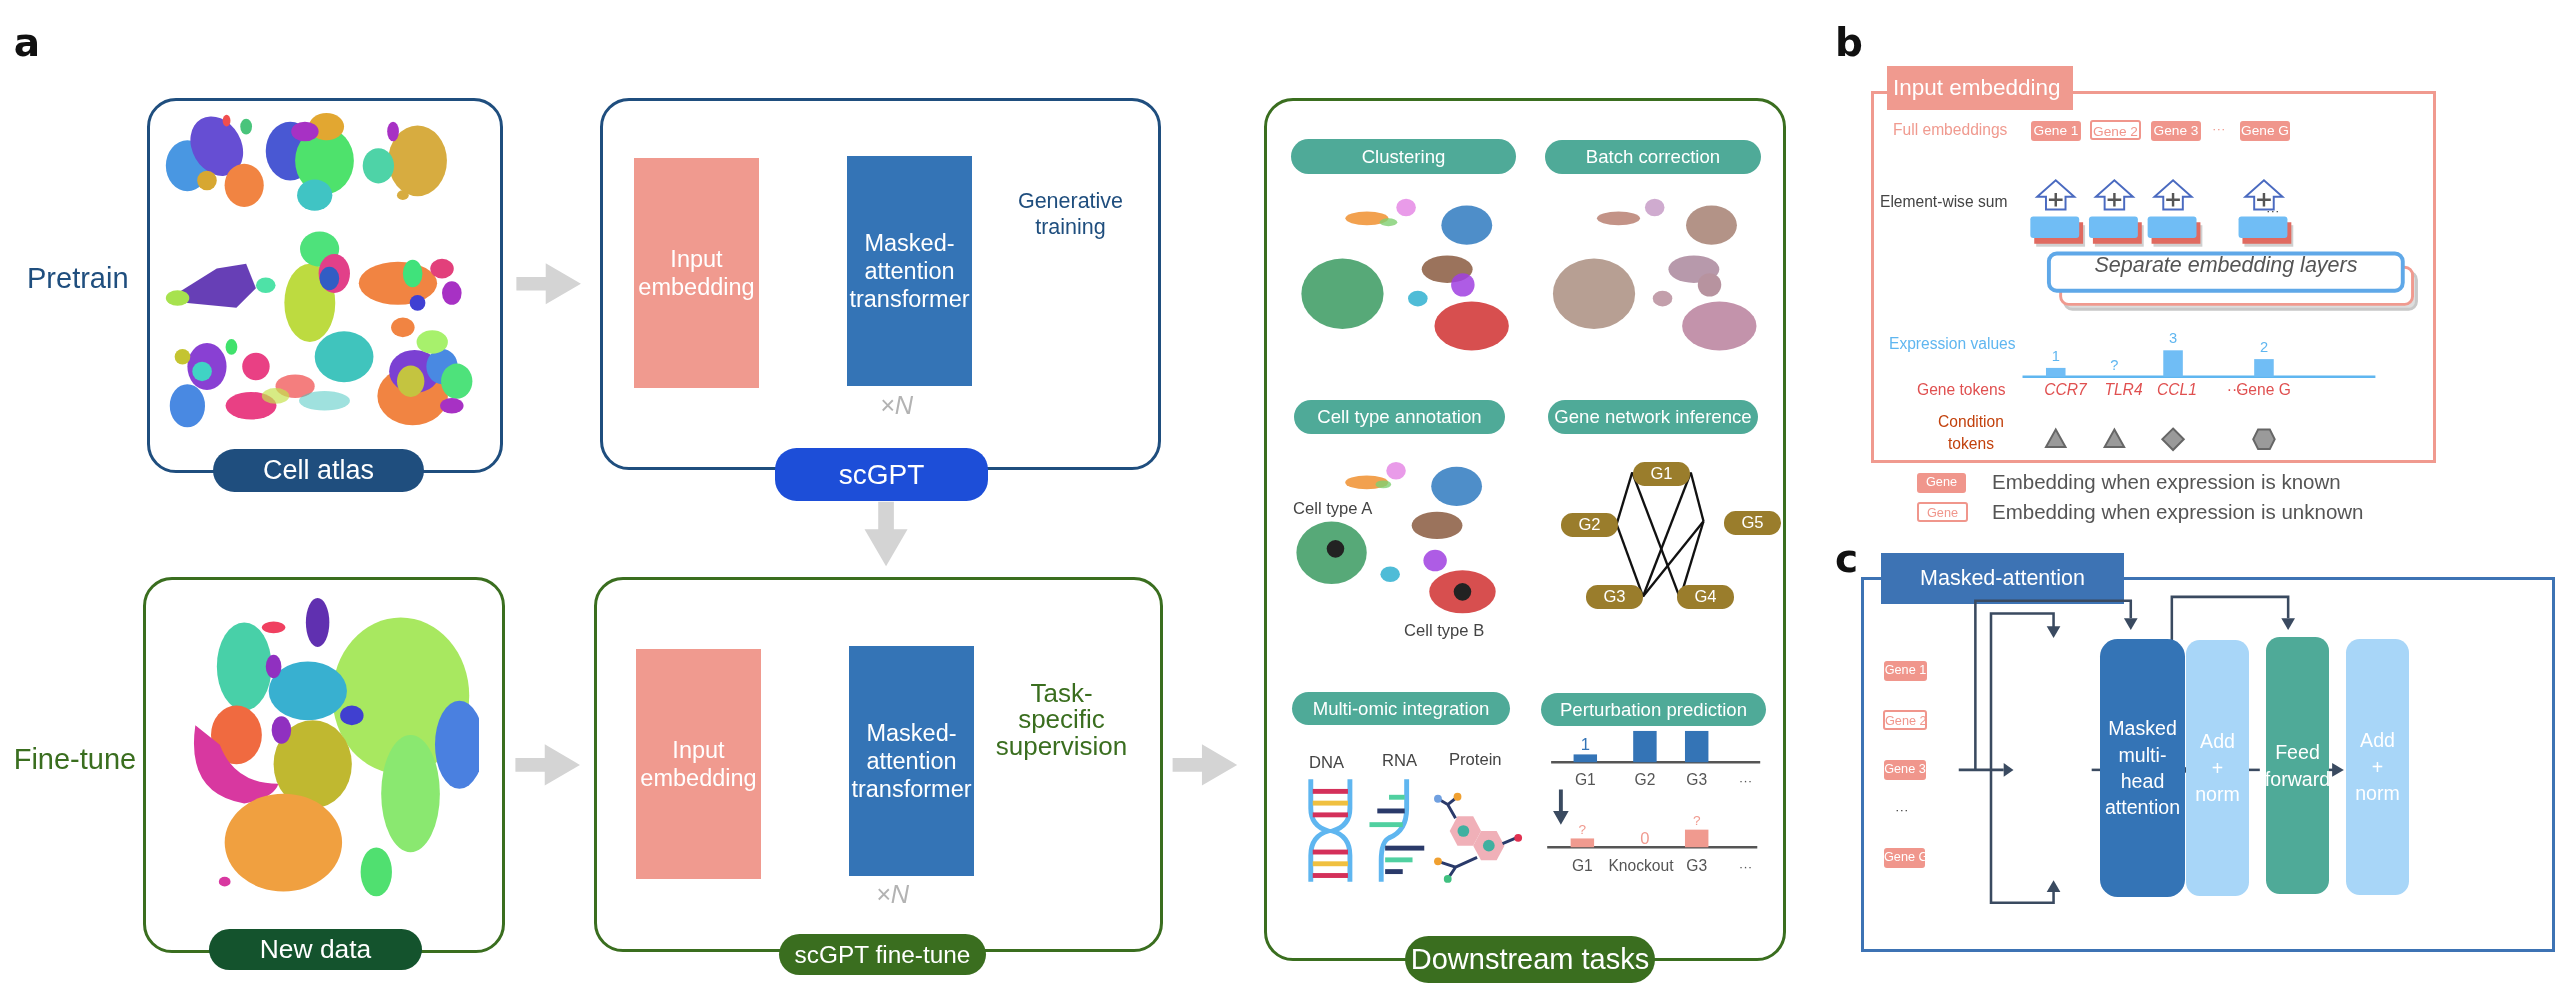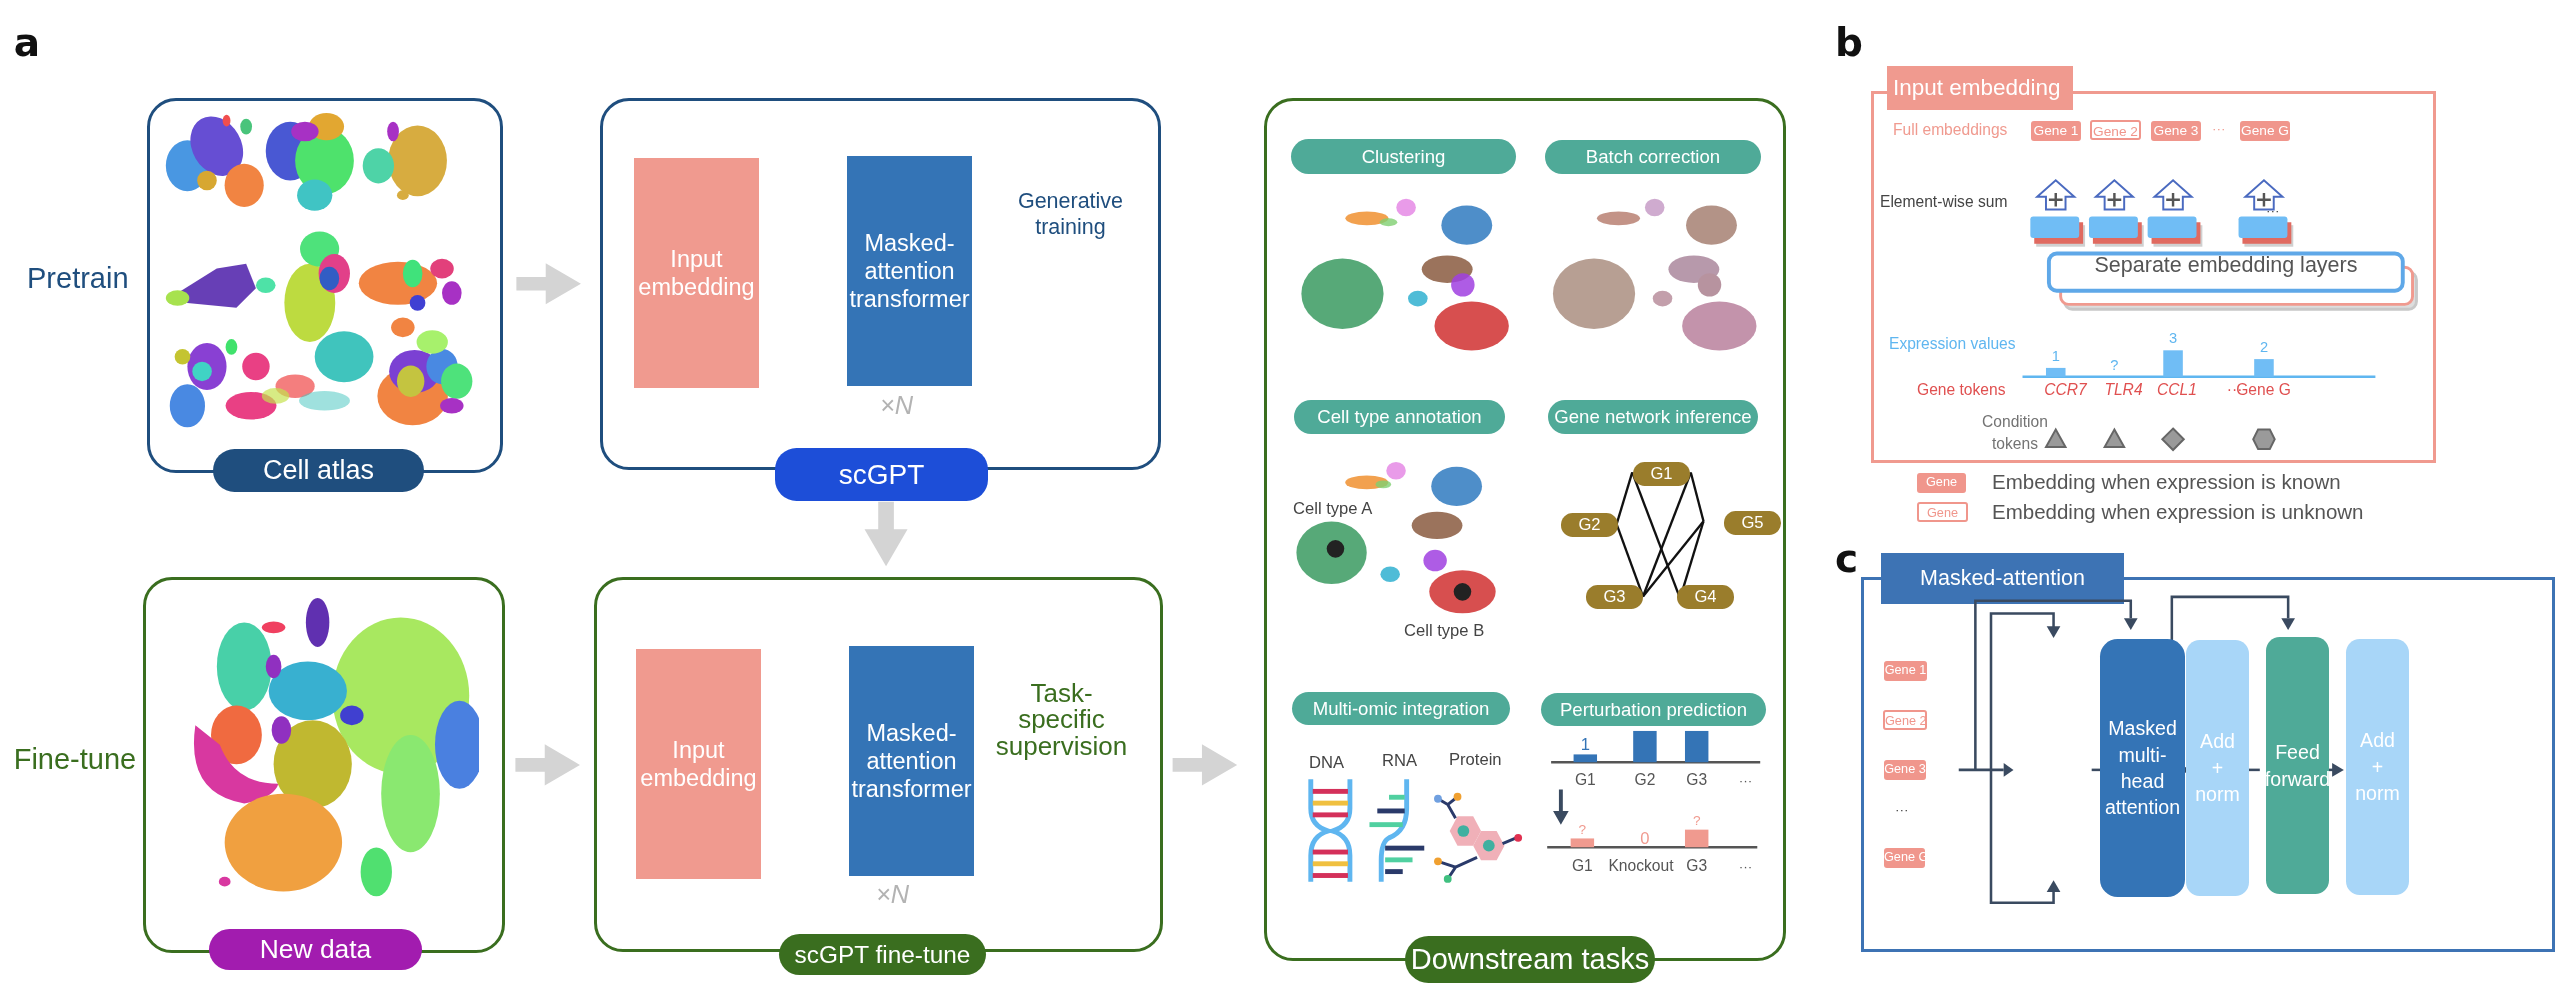--- a/index.html
+++ b/index.html
@@ -99,21 +99,21 @@
     <ellipse cx="300" cy="150" rx="25" ry="45" fill="#4a80e0"></ellipse>
     <ellipse cx="215" cy="280" rx="16" ry="25" fill="#50e070"></ellipse>
     <ellipse cx="118" cy="135" rx="10" ry="14" fill="#9030c0"></ellipse>
     <ellipse cx="110" cy="70" rx="8" ry="12" fill="#9030c0"></ellipse>
     <ellipse cx="190" cy="120" rx="12" ry="10" fill="#4040d0"></ellipse>
     <ellipse cx="155" cy="-5" rx="12" ry="25" fill="#6030b0" transform="translate(0 30)"></ellipse>
     <ellipse cx="110" cy="30" rx="12" ry="6" fill="#f04060"></ellipse>
     <ellipse cx="60" cy="290" rx="6" ry="5" fill="#d838a0"></ellipse>
   </svg>
 </div>
-<div class="pill" style="left:209px;top:929px;width:213px;height:41px;background:#a21caf;font-size:26.4px;">New data</div>
+<div class="pill" style="left:209px;top:929px;width:213px;height:41px;background:#14532d;font-size:26.4px;">New data</div>
 
 <svg class="abs" style="left:0;top:0;" width="2576" height="988" viewBox="0 0 2634 1010">
   <g fill="#d4d4d4">
     <path d="M528 283 h30 v-14 l36 21 l-36 21 v-14 h-30 z"></path>
     <path d="M527 775 h30 v-14 l36 21 l-36 21 v-14 h-30 z"></path>
     <path d="M898 513 h16 v28 h14 l-22 38 l-22 -38 h14 z"></path>
     <path d="M1199 775 h30 v-14 l36 21 l-36 21 v-14 h-30 z"></path>
 
     <path d="M782 283 h24 v-14 l36 21 l-36 21 v-14 h-24 z"></path>
     <path d="M1000 283 h24 v-14 l36 21 l-36 21 v-14 h-24 z"></path>
@@ -277,21 +277,21 @@
 <div class="pill" style="left:1405px;top:936px;width:250px;height:47px;background:#3a6e1f;font-size:29px;border-radius:23.5px;">Downstream tasks</div>
 
 <div class="panel-letter" style="left:1835px;top:19.6px;">b</div>
 <div class="abs" style="left:1871px;top:91px;width:565px;height:372px;border:3.9px solid #f09a8f;box-sizing:border-box;"></div>
 <div class="abs" style="left:1887px;top:66px;width:186px;height:44px;background:#f09a8f;color:#fff;font-size:22.5px;line-height:44px;padding-left:5.9px;box-sizing:border-box;">Input embedding</div>
 
 <div class="lbl" style="left:1893px;top:121px;font-size:15.6px;color:#f09a8f;">Full embeddings</div>
 <div class="lbl" style="left:1880px;top:193px;font-size:15.6px;color:#444;">Element-wise sum</div>
 <div class="lbl" style="left:1889px;top:335px;font-size:15.6px;color:#5fb6f0;">Expression values</div>
 <div class="lbl" style="left:1917px;top:381px;font-size:15.6px;color:#e05050;">Gene tokens</div>
-<div class="lbl" style="left:1932px;top:411px;width:78px;text-align:center;white-space:normal;font-size:15.6px;line-height:21.5px;color:#737373;margin-left:44px;">Condition tokens</div>
+<div class="lbl" style="left:1932px;top:411px;width:78px;text-align:center;white-space:normal;font-size:15.6px;line-height:21.5px;color:#c2410c;">Condition tokens</div>
 
 <div class="genepill gp-known" style="left:2031px;top:121px;width:50px;">Gene 1</div>
 <div class="genepill gp-unknown" style="left:2090px;top:120px;width:51px;">Gene 2</div>
 <div class="genepill gp-known" style="left:2151px;top:121px;width:50px;">Gene 3</div>
 <div class="lbl" style="left:2212px;top:121px;font-size:13.7px;color:#f09a8f;">···</div>
 <div class="genepill gp-known" style="left:2240px;top:121px;width:50px;">Gene G</div>
 
 <svg class="abs" style="left:1871px;top:91px;" width="565" height="372" id="emb-svg" viewBox="0 0 578 380">
   <g id="sum-cols">
       <rect x="169" y="137" width="50" height="22" fill="#d0d0d0"></rect>
@@ -328,21 +328,21 @@
       <polygon points="249,346 259,364 239,364" fill="#9a9a9a" stroke="#666" stroke-width="2"></polygon>
       <rect x="299" y="265" width="20" height="27" fill="#70bdf5"></rect>
       <text x="309" y="258" font-size="15" text-anchor="middle" fill="#5fb6f0">3</text>
       <polygon points="309,345 320,356 309,367 298,356" fill="#9a9a9a" stroke="#666" stroke-width="2"></polygon>
       <rect x="392" y="274" width="20" height="18" fill="#70bdf5"></rect>
       <text x="402" y="267" font-size="15" text-anchor="middle" fill="#5fb6f0">2</text>
       <polygon points="396,346 408,346 413,356 408,366 396,366 391,356" fill="#9a9a9a" stroke="#666" stroke-width="2"></polygon>
     </g>
   <text x="364" y="311" font-size="16" fill="#e05050">···</text>
 </svg>
-<div class="lbl" style="left:2049px;top:253px;width:354px;text-align:center;font-size:21.5px;color:#555;">Separate embedding layers</div>
+<div class="lbl" style="left:2049px;top:253px;width:354px;text-align:center;font-size:21.5px;color:#555;font-style:italic;">Separate embedding layers</div>
 
 <div class="lbl" style="left:2042px;top:381px;width:47px;text-align:center;font-size:15.6px;color:#e05050;font-style:italic;">CCR7</div>
 <div class="lbl" style="left:2100px;top:381px;width:47px;text-align:center;font-size:15.6px;color:#e05050;font-style:italic;">TLR4</div>
 <div class="lbl" style="left:2157px;top:381px;width:47px;font-size:15.6px;color:#e05050;font-style:italic;">CCL1</div>
 <div class="lbl" style="left:2232px;top:381px;width:63px;text-align:center;font-size:15.6px;color:#e05050;">Gene G</div>
 
 <div class="genepill gp-known" style="left:1917px;top:473px;width:49px;font-size:12.7px;">Gene</div>
 <div class="lbl" style="left:1992px;top:470px;font-size:20.5px;color:#555;">Embedding when expression is known</div>
 <div class="genepill gp-unknown" style="left:1917px;top:502px;width:51px;font-size:12.7px;">Gene</div>
 <div class="lbl" style="left:1992px;top:500px;font-size:20.5px;color:#555;">Embedding when expression is unknown</div>

